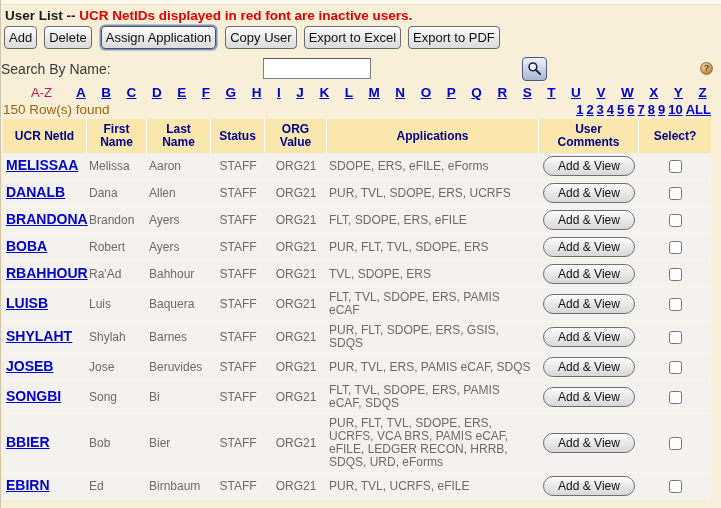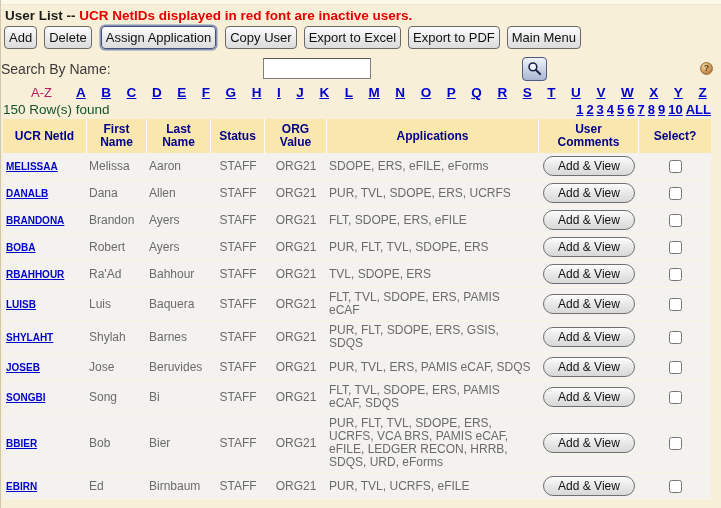--- a/index.html
+++ b/index.html
@@ -25,35 +25,35 @@
   .help-icon { width:13px; height:13px; border-radius:50%; margin-left:4px;
     background:radial-gradient(circle at 35% 30%, #f2d7a8, #c89050 60%, #a06a28);
     border:1px solid #9a7038; color:#5a3c10; font-size:9px; font-weight:bold; line-height:11px; text-align:center; }
 
   .alpha-row { display:flex; align-items:baseline; padding:3px 14px 1px 30px; }
   .alpha-label { font-size:13px; font-weight:normal; color:#be185d; margin-right:24px; }
   .alpha-links { flex:1; display:flex; justify-content:space-between; }
   .alpha-links a, .pager a { color:#0000cc; font-weight:bold; text-decoration:underline; font-size:13.5px; cursor:pointer; }
 
   .results-row { display:flex; justify-content:space-between; align-items:baseline; padding:1px 10px 2px 2px; }
-  .row-count { font-size:13.5px; color:#14532d; }
+  .row-count { font-size:13.5px; color:#a16207; }
   .pager { display:flex; gap:3px; }
   .pager a { font-size:13px; }
 
   .grid { display:grid; grid-template-columns:84px 60px 64px 54px 62px 212px 100px 72px; width:708px; margin-left:2px; }
   .thead { background:#fae7ae; }
   .th { color:#00008c; font-weight:bold; font-size:12px; text-align:center; display:flex;
     align-items:center; justify-content:center; padding:3px 4px; min-height:34px; line-height:13px;
     border-right:1px solid #ffffff; }
   .th:last-child { border-right:none;text-align:center; }
 
   .row { background:#f3f2ef; border-bottom:1px solid #faf5e4; align-items:center; }
   .cell { font-size:12px; color:#6b6b6b; padding:3px 2px; line-height:13px; }
   .cell.netid { padding-left:3px; }
-  .cell.netid a { color:#0000cc; font-weight:bold; font-size:10px; text-decoration:underline; cursor:pointer; }
+  .cell.netid a { color:#0000cc; font-weight:bold; font-size:14px; text-decoration:underline; cursor:pointer; }
   .cell.center { text-align:center; }
   .cell.apps { padding-right:6px; }
   .cell.btncell { display:flex; justify-content:center; }
   .av-btn { font-family:"Liberation Sans",sans-serif; font-size:12px; color:#111; width:92px; height:20px;
     background:linear-gradient(#fdfdfd,#eaeaea 45%,#d8d8d8); border:1px solid #707070; border-radius:10px; cursor:pointer; }
   .cell.selcell { display:flex; justify-content:center; }
   .cell.selcell input { width:13px; height:13px; cursor:pointer; }
 </style>
 </head>
 <body>
@@ -65,21 +65,20 @@
     <span>User List -- </span><span class="title-warning">UCR NetIDs displayed in red font are inactive users.</span>
   </div>
 
   <div class="toolbar">
       <button class="tb-btn">Add</button>
       <button class="tb-btn">Delete</button>
       <button class="tb-btn emph">Assign Application</button>
       <button class="tb-btn">Copy User</button>
       <button class="tb-btn">Export to Excel</button>
       <button class="tb-btn">Export to PDF</button>
-      <button class="tb-btn">Main Menu</button>
     </div>
 
   <div class="search-row">
     <span class="search-label">Search By Name:</span>
     <input class="search-input" type="text" value="" style="">
     <button class="search-btn">
       <span style="display:flex">
         <svg width="15" height="15" viewBox="0 0 16 16">
           <circle cx="6.3" cy="6.3" r="4.1" fill="#f4f7ff" stroke="#1d2442" stroke-width="1.7"></circle>
           <line x1="9.6" y1="9.6" x2="14" y2="14" stroke="#1d2442" stroke-width="2.2" stroke-linecap="round"></line>

